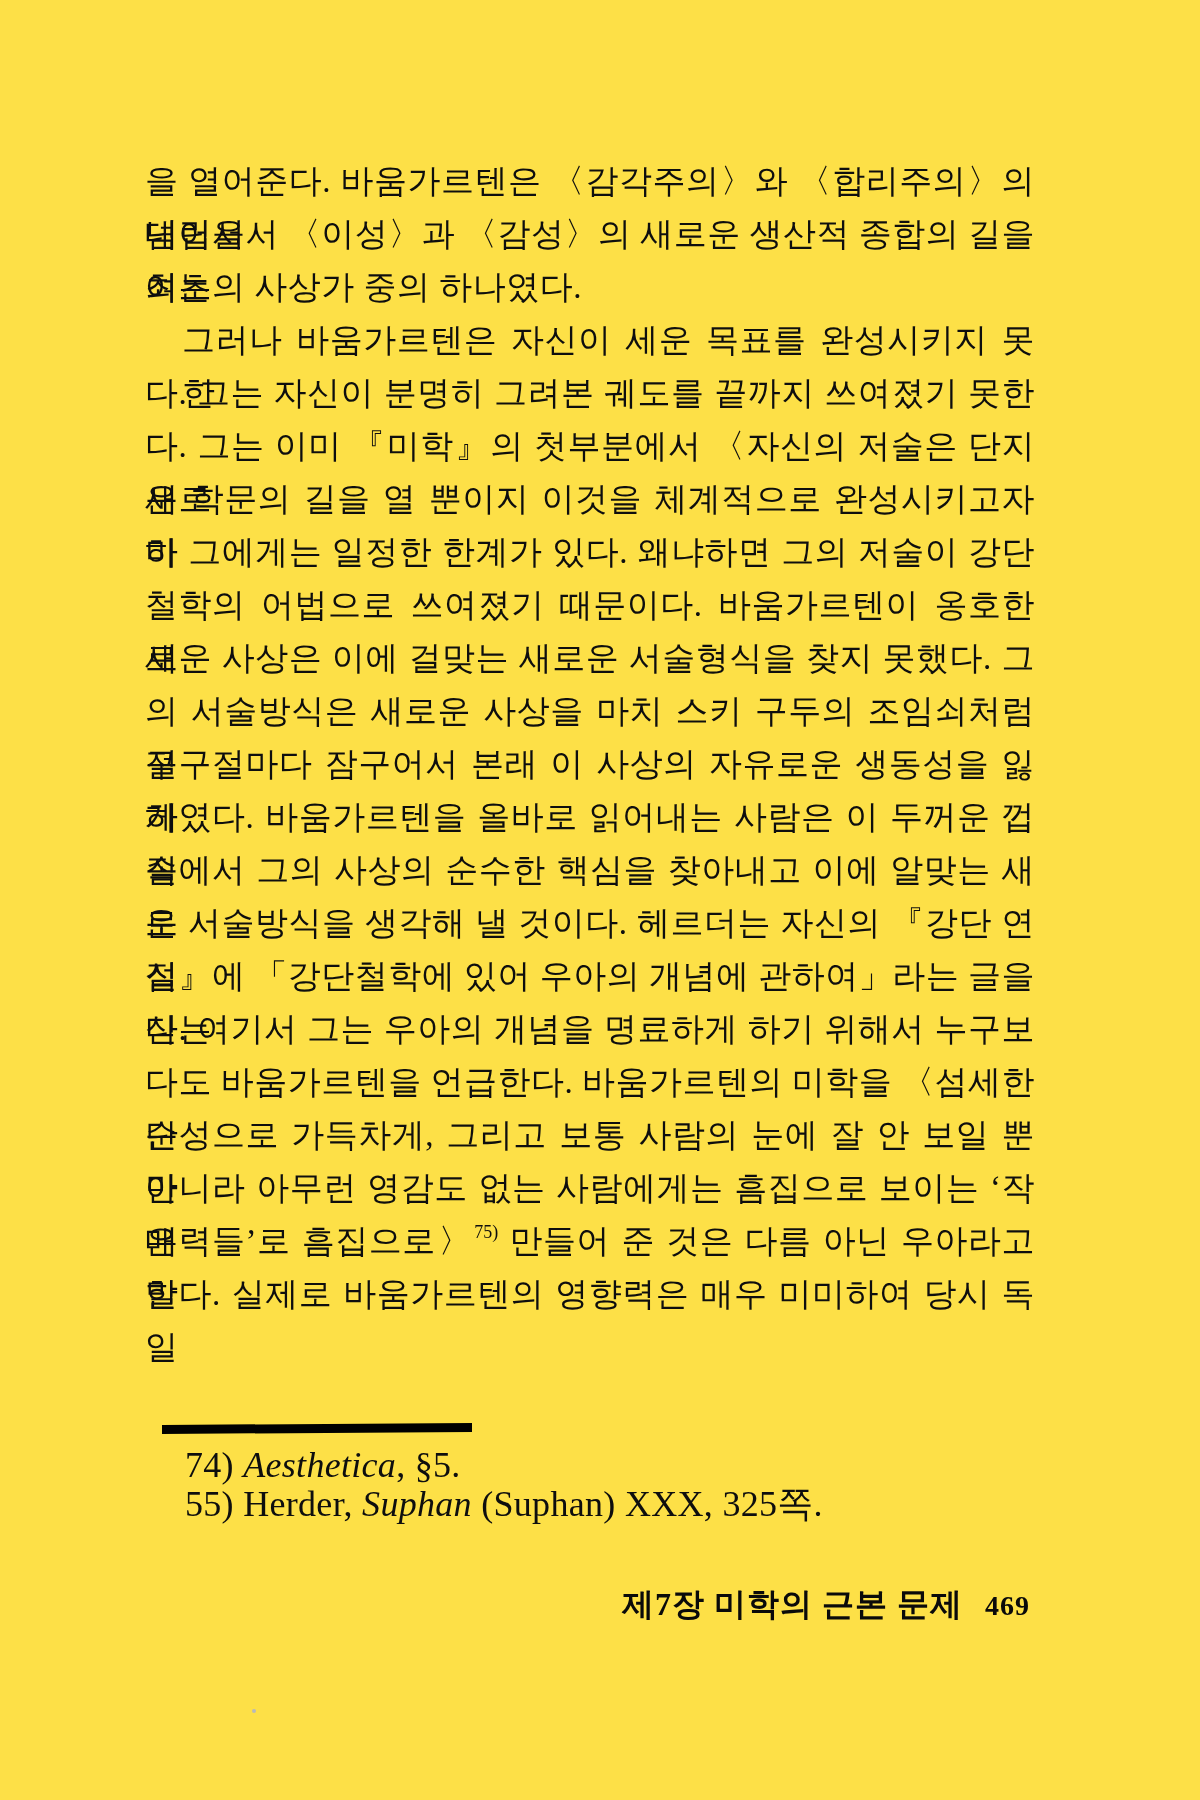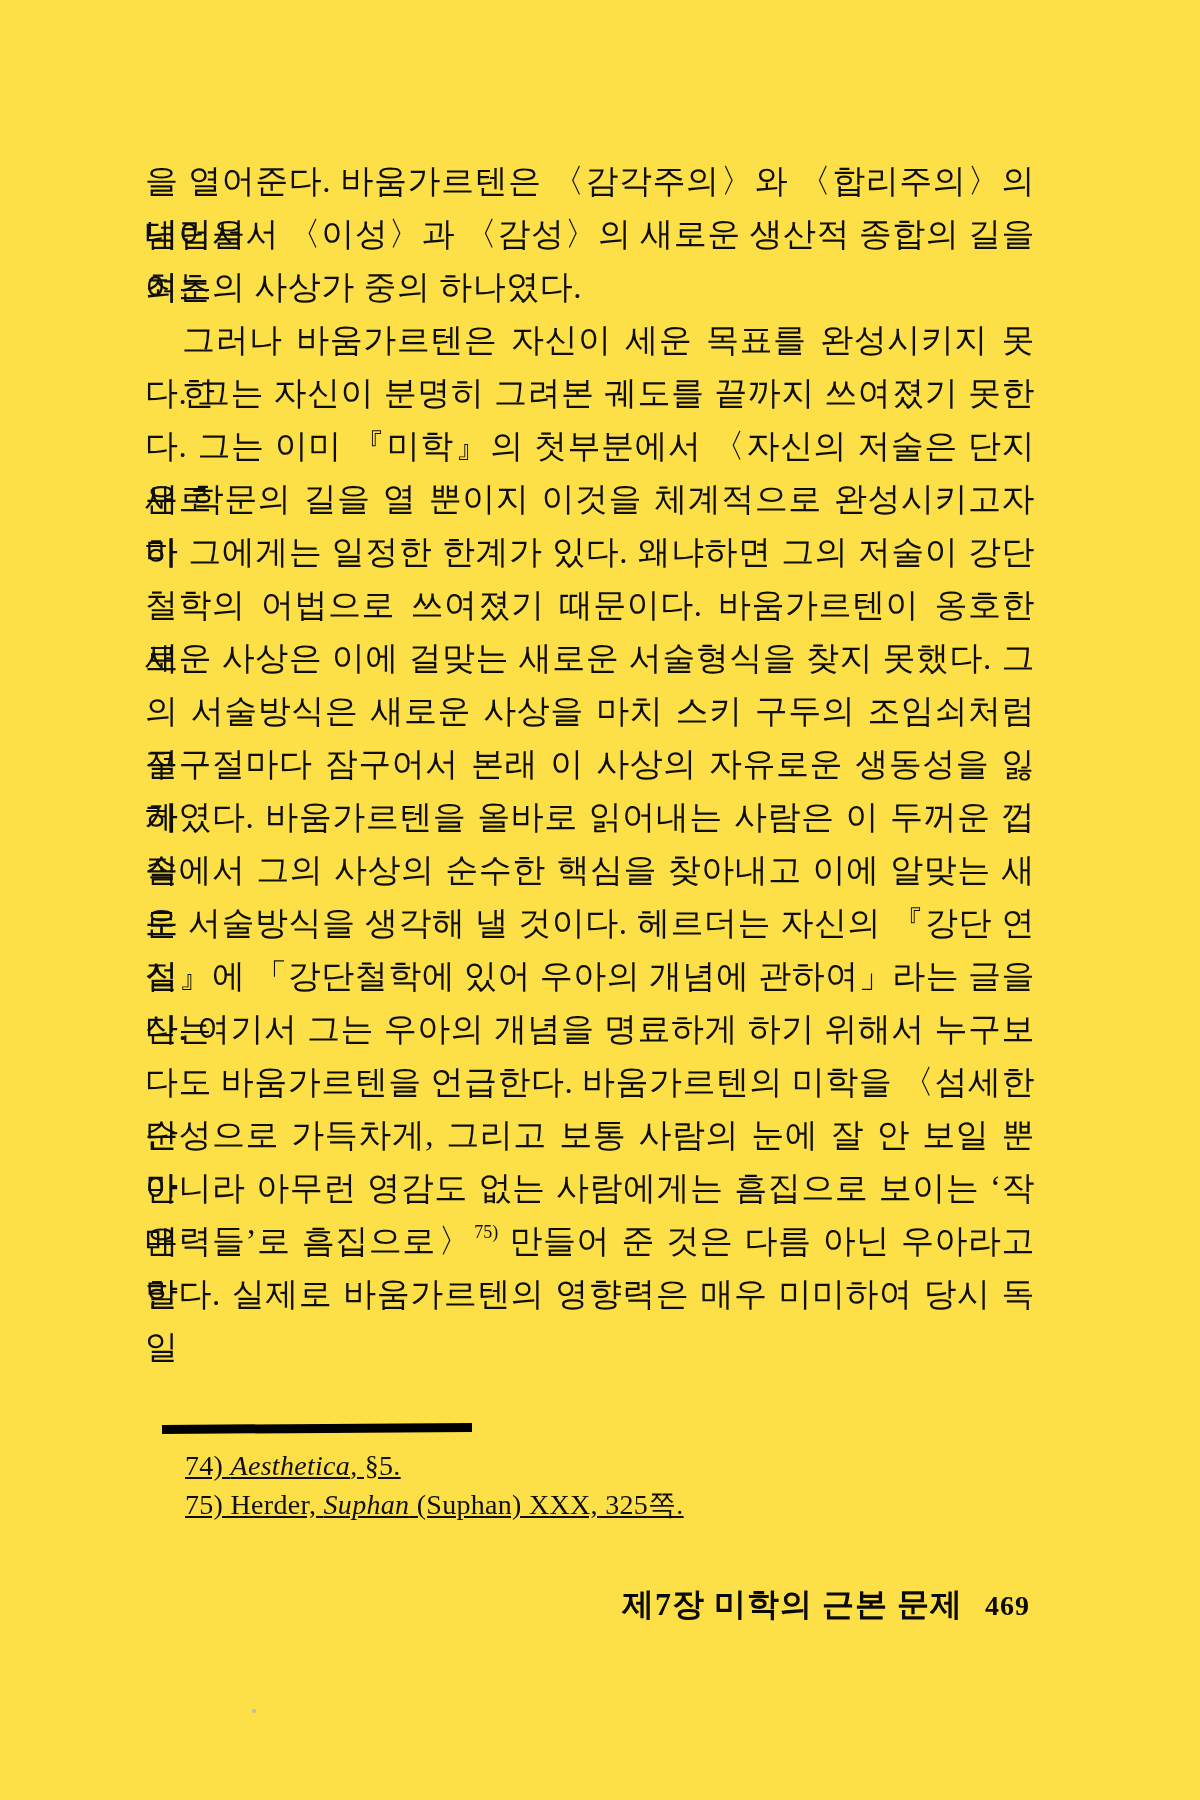--- a/index.html
+++ b/index.html
@@ -55,26 +55,25 @@
     background: #000000;
     transform: rotate(-0.35deg);
   }
   .footnotes {
     position: absolute;
     left: 145px;
     top: 1446px;
     width: 890px;
   }
   .footnote-line {
-    font-size: 28px;
+    font-size: 36px;
     line-height: 39px;
     padding-left: 40px;
     letter-spacing: 0.3px;
     color: #0e0e0e;
-    text-decoration: underline;
   }
   .footer {
     position: absolute;
     left: 600px;
     top: 1583px;
     width: 430px;
     text-align: right;
     font-weight: 700;
     color: #0a0a0a;
   }
@@ -121,19 +120,19 @@
       <div class="line just"><span>다. 여기서 그는 우아의 개념을 명료하게 하기 위해서 누구보</span></div>
       <div class="line just"><span>다도 바움가르텐을 언급한다. 바움가르텐의 미학을 〈섬세한 단</span></div>
       <div class="line just"><span>순성으로 가득차게, 그리고 보통 사람의 눈에 잘 안 보일 뿐만</span></div>
       <div class="line just"><span>아니라 아무런 영감도 없는 사람에게는 흠집으로 보이는 ‘작은</span></div>
       <div class="line just"><span>매력들’로 흠집으로〉</span><sup>75)</sup><span> 만들어 준 것은 다름 아닌 우아라고 말</span></div>
       <div class="line just"><span>한다. 실제로 바움가르텐의 영향력은 매우 미미하여 당시 독일</span></div>
     </div>
   <div class="footnote-rule"></div>
   <div class="footnotes" id="footnote-lines">
       <div class="footnote-line"><span>74) </span><i>Aesthetica</i><span>,  §5.</span></div>
-      <div class="footnote-line"><span>75) Herder,  </span><i>Suphan</i><span> (Suphan) XXX,  325쪽.</span></div>
+      <div class="footnote-line"><span>55) Herder,  </span><i>Suphan</i><span> (Suphan) XXX,  325쪽.</span></div>
     </div>
   <div class="footer">
     <span class="chapter">제7장 미학의 근본 문제</span><span class="pagenum">469</span>
   </div>
   <div class="artifact-dot"></div>
 </div>
 
 </body></html>

